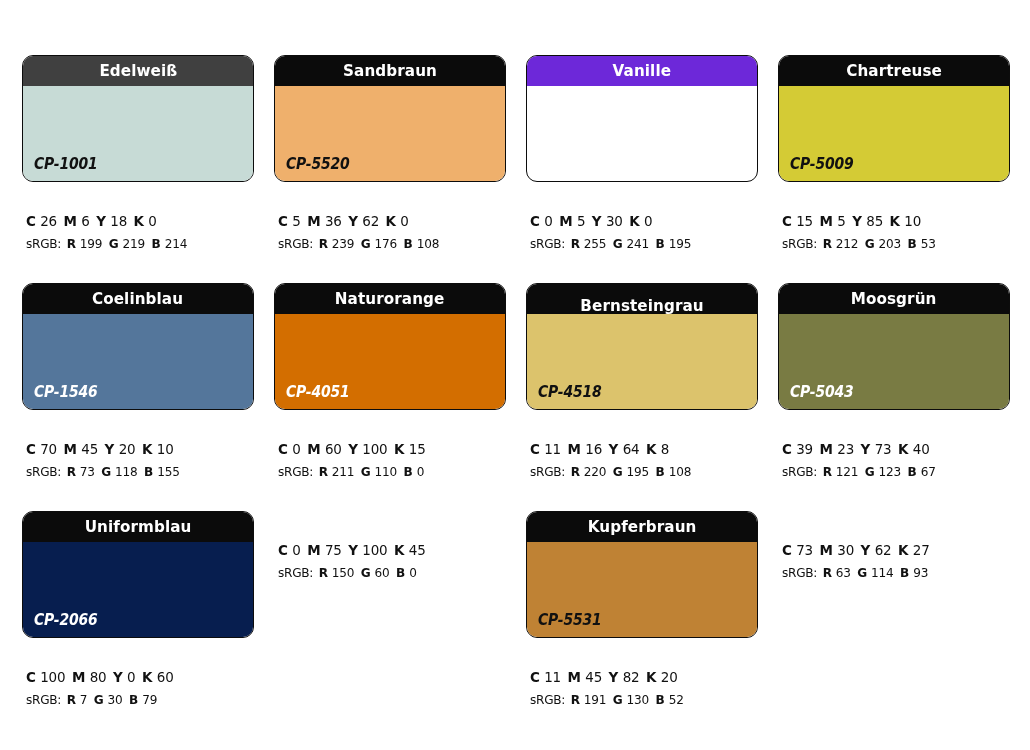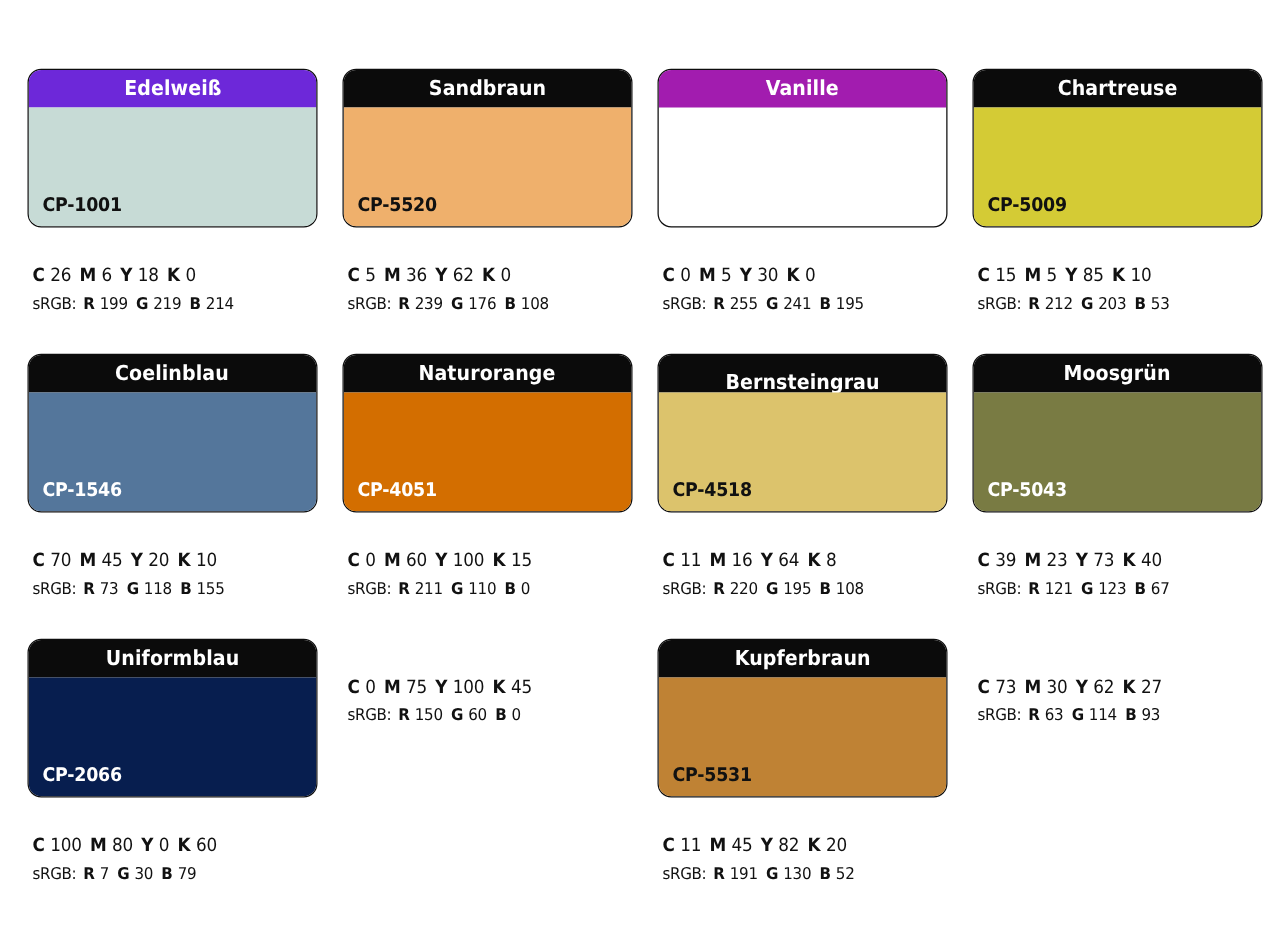--- a/index.html
+++ b/index.html
@@ -54,20 +54,21 @@
     font-weight: bold;
     font-size: 16.5px;
     letter-spacing: 0.1px;
     line-height: 1;
     transform: scaleX(0.92);
     white-space: nowrap;
   }
   .card-fill {
     position: relative;
     height: 95px;
+    font-style: italic;
   }
   .card-code {
     position: absolute;
     left: 11px;
     bottom: 9px;
     font-family: "DejaVu Sans", sans-serif;
     font-weight: bold;
     font-size: 15px;
     line-height: 1;
     letter-spacing: -0.2px;
@@ -108,21 +109,21 @@
     font-size: 13px;
   }
 </style>
 </head>
 <body>
 
 <div id="chart-root">
   <div class="swatch-grid" id="grid">
       <div class="swatch-cell">
         <div class="swatch-card">
-          <div class="card-header" style="background: #6d28d9;">
+          <div class="card-header" style="background: #404040;">
             <div class="card-title" style="color: rgb(255, 255, 255);">Edelweiß</div>
           </div>
           <div class="card-fill" style="background: rgb(199, 219, 214);">
             <div class="card-code" style="color: rgb(17, 17, 17);">CP-1001</div>
           </div>
         </div>
         <div class="specs">
           <div class="spec-line" style="color: rgb(17, 17, 17);"><span class="grp"><span class="k">C </span><span class="v">26</span></span><span class="grp"><span class="k">M </span><span class="v">6</span></span><span class="grp"><span class="k">Y </span><span class="v">18</span></span><span class="grp"><span class="k">K </span><span class="v">0</span></span></div>
           <div class="spec-line sr-small" style="color: rgb(17, 17, 17);"><span class="lbl">sRGB:</span><span class="grp"><span class="k">R </span><span class="v">199</span></span><span class="grp"><span class="k">G </span><span class="v">219</span></span><span class="grp"><span class="k">B </span><span class="v">214</span></span></div>
         </div>
@@ -136,21 +137,21 @@
             <div class="card-code" style="color: rgb(17, 17, 17);">CP-5520</div>
           </div>
         </div>
         <div class="specs">
           <div class="spec-line" style="color: rgb(17, 17, 17);"><span class="grp"><span class="k">C </span><span class="v">5</span></span><span class="grp"><span class="k">M </span><span class="v">36</span></span><span class="grp"><span class="k">Y </span><span class="v">62</span></span><span class="grp"><span class="k">K </span><span class="v">0</span></span></div>
           <div class="spec-line sr-small" style="color: rgb(17, 17, 17);"><span class="lbl">sRGB:</span><span class="grp"><span class="k">R </span><span class="v">239</span></span><span class="grp"><span class="k">G </span><span class="v">176</span></span><span class="grp"><span class="k">B </span><span class="v">108</span></span></div>
         </div>
       </div>
       <div class="swatch-cell">
         <div class="swatch-card">
-          <div class="card-header" style="background: #a21caf;">
+          <div class="card-header" style="background: #6d28d9;">
             <div class="card-title" style="color: rgb(255, 255, 255);">Vanille</div>
           </div>
         </div>
         <div class="specs">
           <div class="spec-line" style="color: rgb(17, 17, 17);"><span class="grp"><span class="k">C </span><span class="v">0</span></span><span class="grp"><span class="k">M </span><span class="v">5</span></span><span class="grp"><span class="k">Y </span><span class="v">30</span></span><span class="grp"><span class="k">K </span><span class="v">0</span></span></div>
           <div class="spec-line sr-small" style="color: rgb(17, 17, 17);"><span class="lbl">sRGB:</span><span class="grp"><span class="k">R </span><span class="v">255</span></span><span class="grp"><span class="k">G </span><span class="v">241</span></span><span class="grp"><span class="k">B </span><span class="v">195</span></span></div>
         </div>
       </div>
       <div class="swatch-cell">
         <div class="swatch-card">

